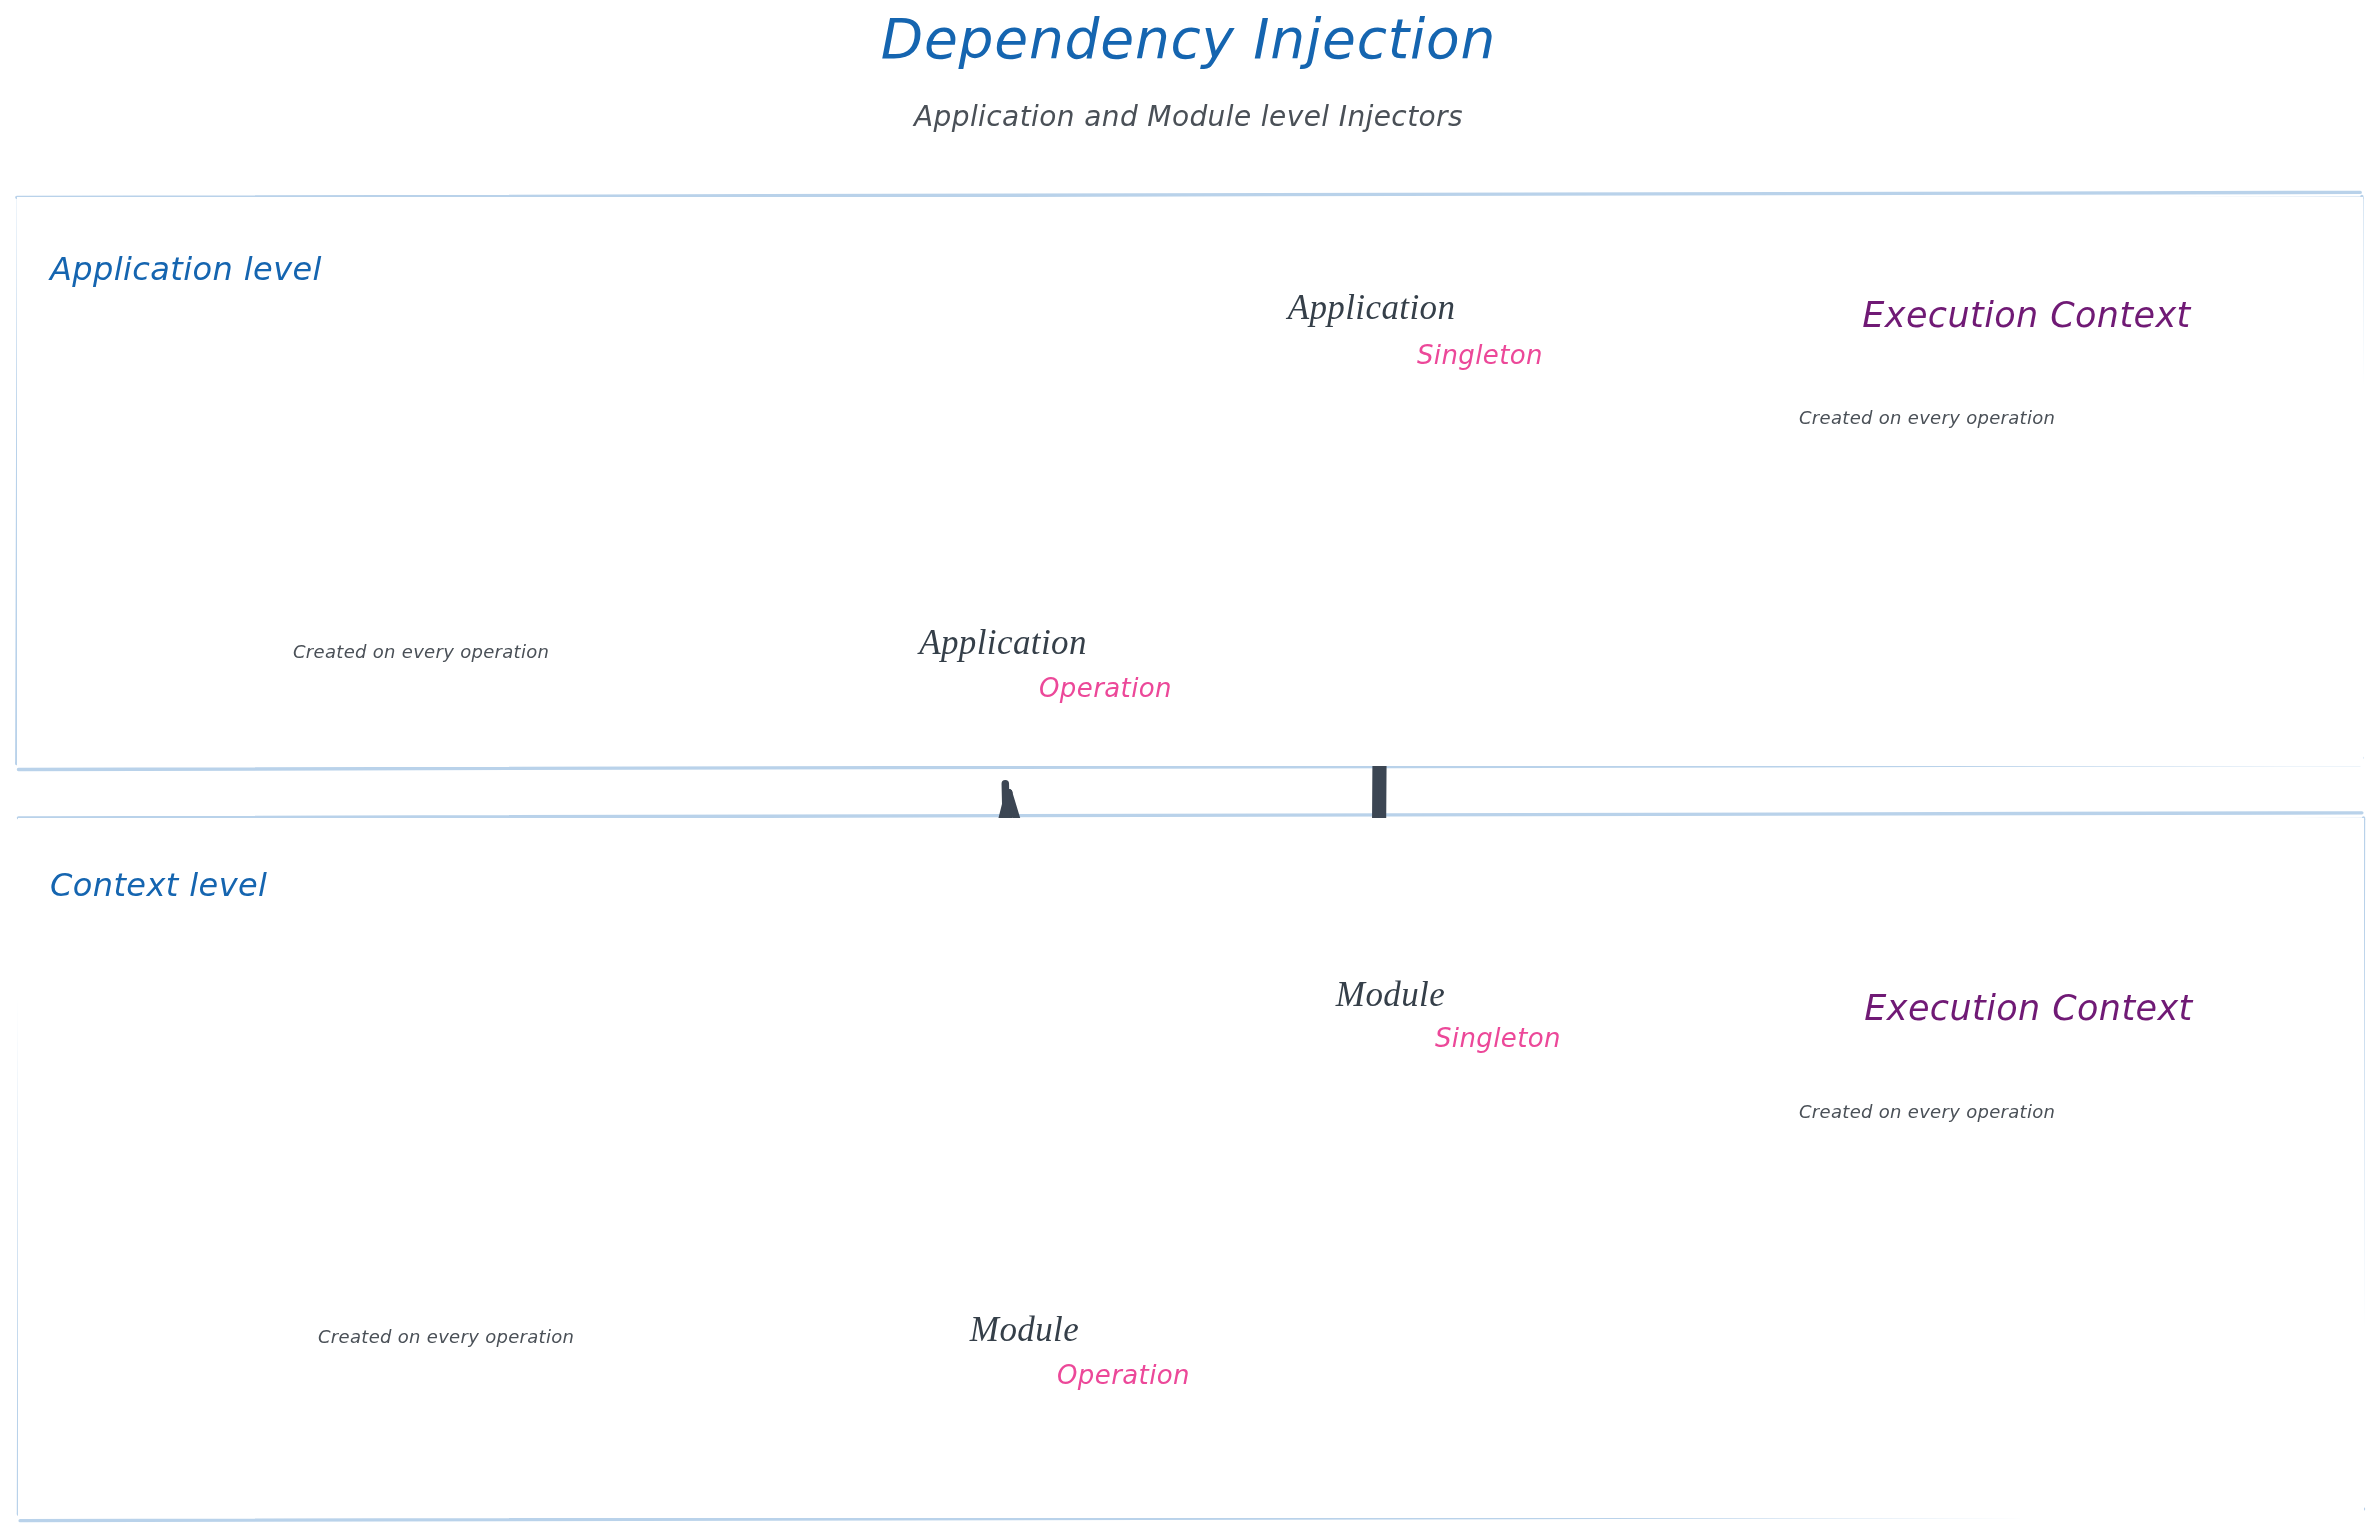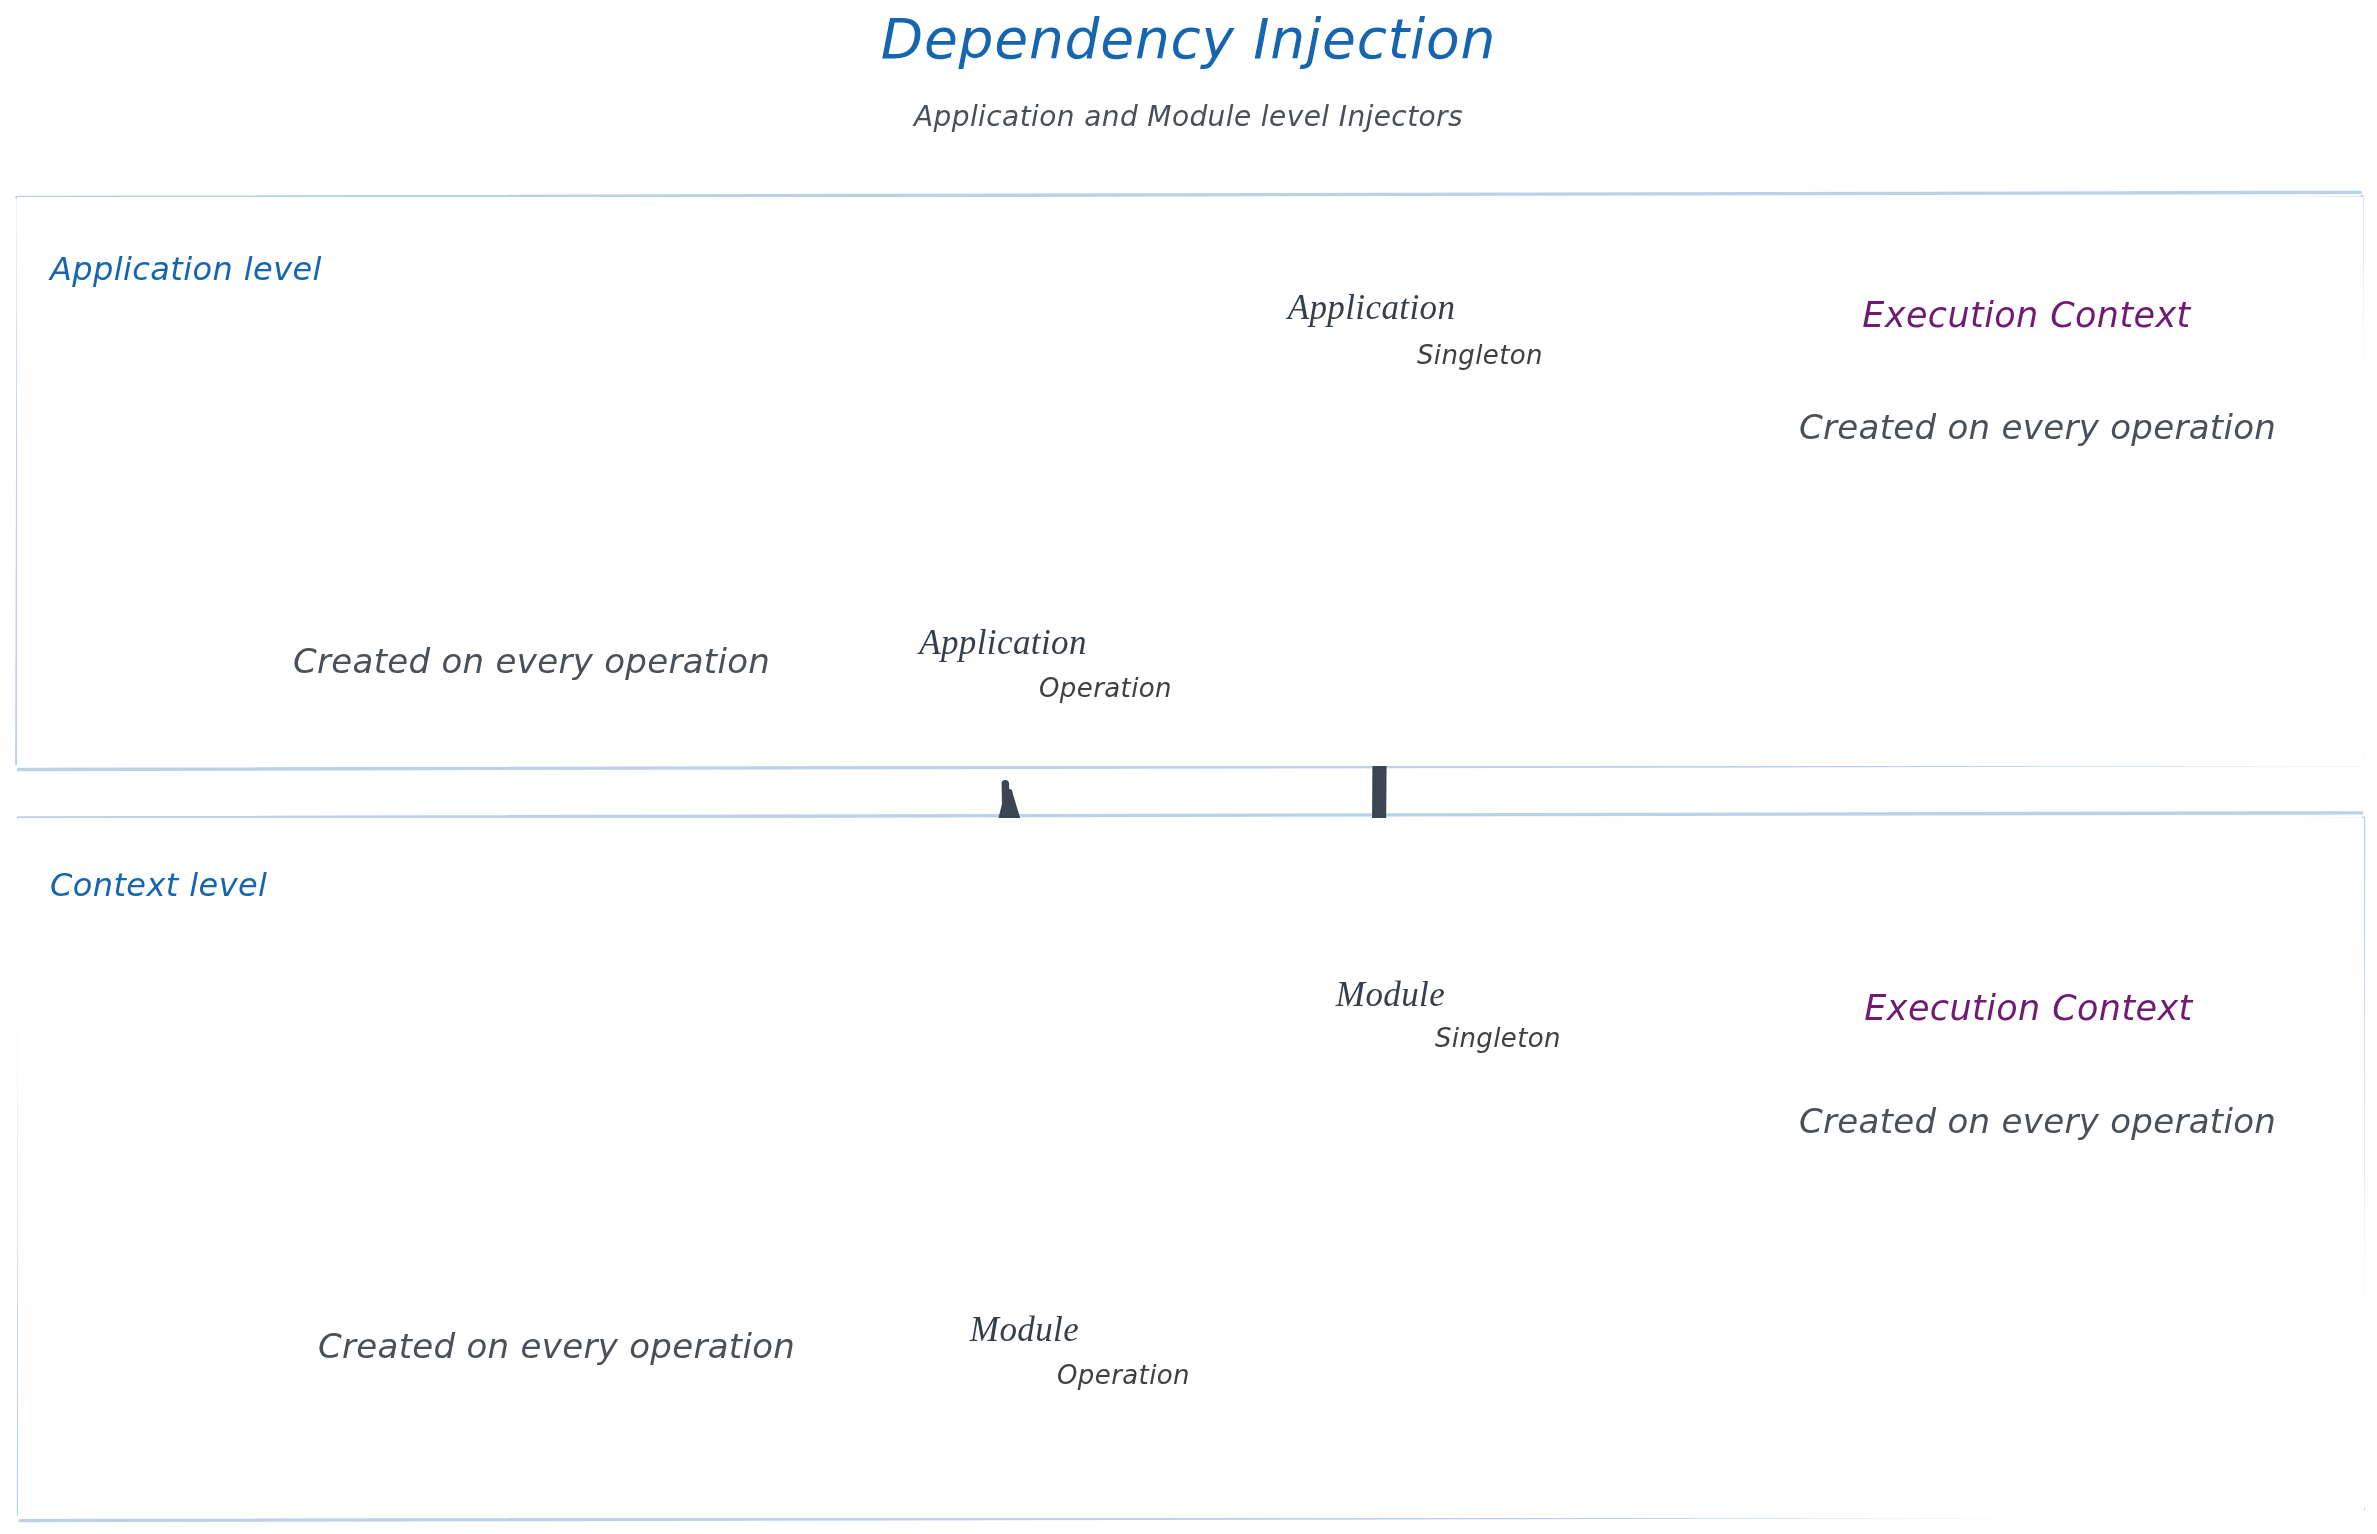--- a/index.html
+++ b/index.html
@@ -29,30 +29,30 @@
   }
 
   
   .node{position:absolute;background:#ffffff;}
   .node .title{
     position:absolute;left:12px;width:100%;text-align:center;
     font-size:35px;color:#353f49;font-style:italic;letter-spacing:0.4px;font-family:Liberation Serif, serif;
   }
   .node .sub{
     position:absolute;right:20px;
-    font-size:26px;color:#404040;font-style:italic;letter-spacing:0.4px;
+    font-size:26px;color:#ec4899;font-style:italic;letter-spacing:0.4px;
     white-space:nowrap;
   }
   .ctx{position:absolute;background:#ffffff;}
   .ctx .title{
     position:absolute;left:0;width:100%;text-align:center;
     font-size:35px;color:#701a75;font-style:italic;letter-spacing:0.4px;
   }
   .note{
-    position:absolute;font-size:34px;color:#4a5057;font-style:italic;
+    position:absolute;font-size:18px;color:#4a5057;font-style:italic;
     letter-spacing:0.3px;white-space:nowrap;
   }
 
   svg.overlay{position:absolute;left:0;top:0;width:2377px;height:1534px;
     pointer-events:none;overflow:visible;}
 </style>
 </head>
 <body>
 
 <div class="stage">

